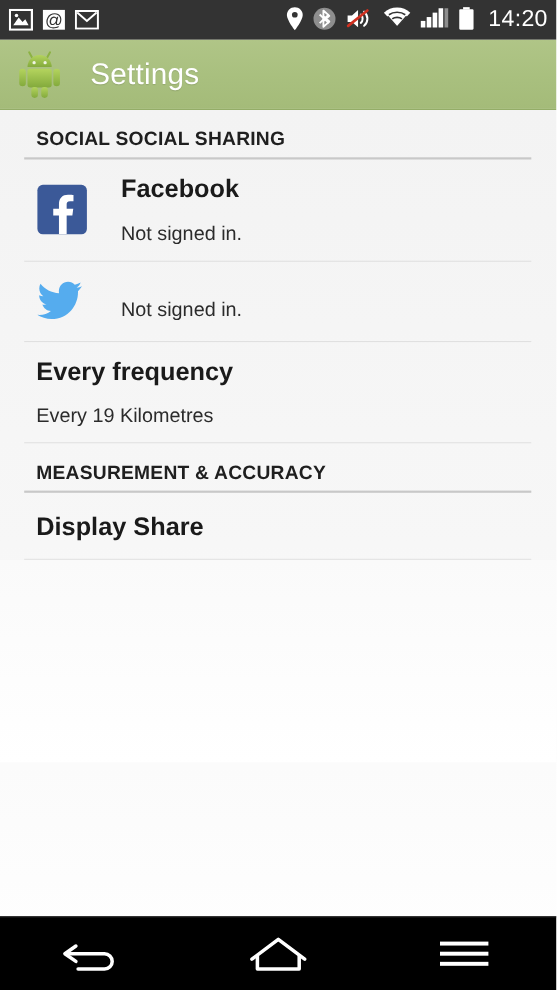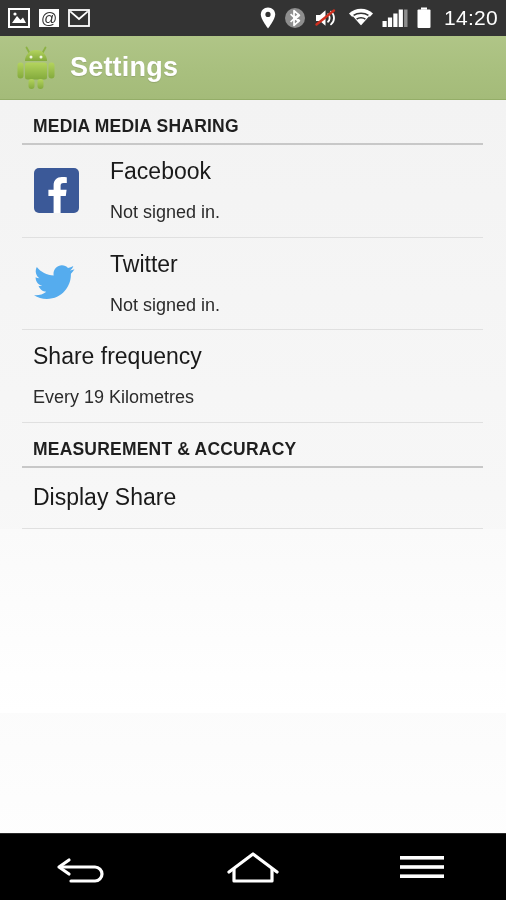--- a/index.html
+++ b/index.html
@@ -30,21 +30,21 @@
     box-sizing: border-box;
   }
   .sb-left {
     display: flex;
     align-items: center;
     gap: 8px;
   }
   .sb-spacer { flex: 1 1 auto; }
   .sb-right {
     display: flex;
-    align-items: center;
+    align-items: flex-start;
     gap: 8px;
   }
   .sb-icon {
     display: block;
     line-height: 0;
   }
   .sb-time {
     color: #ffffff;
     font-size: 21px;
     letter-spacing: 0.3px;
@@ -65,23 +65,24 @@
   .app-logo {
     width: 44px;
     height: 46px;
     position: relative;
     margin-right: 12px;
     flex: 0 0 auto;
   }
   .ab-title {
     color: #ffffff;
     font-size: 27px;
-    font-weight: 700;
+    font-weight: 400;
     letter-spacing: 0.2px;
     text-shadow: 0 1px 1px rgba(0,0,0,0.12);
+    margin-left: 12px;
   }
 
   
   .content {
     position: relative;
   }
   .section-header {
     padding: 16px 0 6px 33px;
     color: #1f1f1f;
     font-size: 17.5px;
@@ -112,21 +113,21 @@
     margin-right: 31px;
     display: flex;
     align-items: center;
     justify-content: center;
   }
   .row-text { flex: 1 1 auto; min-width: 0; }
   .row-title {
     font-size: 23px;
     color: #1a1a1a;
     line-height: 1.18;
-    font-weight: 400;
+    font-weight: 700;
   }
   .row-sub {
     font-size: 18px;
     color: #2b2b2b;
     line-height: 1.25;
     margin-top: 16px;
   }
   .row--noicon { padding-left: 33px; }
 
   
@@ -262,21 +263,21 @@
         <rect x="34.5" y="17.5" width="6" height="16" rx="3" fill="url(#gbody)"></rect>
         <rect x="14.5" y="34" width="6" height="10" rx="3" fill="url(#gbody)"></rect>
         <rect x="23.5" y="34" width="6" height="10" rx="3" fill="url(#gbody)"></rect>
       </svg>
     </span>
     <span class="ab-title">Settings</span>
   </div>
 
   <div class="content">
 
-    <div class="section-header">MEDIA MEDIA SHARING</div>
+    <div class="section-header">SOCIAL SOCIAL SHARING</div>
     <div class="section-rule"></div>
 
     <div class="row">
       <span class="row-icon">
         <span class="fb-tile">
           <svg width="45" height="45" viewBox="0 0 45 45">
             <path d="M26.6 45 V28 h5.2 l0.8 -6.2 h-6 v-3.9 c0 -1.8 0.5 -3 3.1 -3 h3.1 V9.3 c-0.6 -0.1 -2.6 -0.3 -5 -0.3 c-4.9 0 -8.2 3 -8.2 8.5 v4.3 h-5.2 V28 h5.2 v17 Z" fill="#ffffff"></path>
           </svg>
         </span>
       </span>
@@ -287,29 +288,28 @@
     </div>
     <div class="divider"></div>
 
     <div class="row">
       <span class="row-icon">
         <svg width="44" height="38" viewBox="0 0 44 38">
           <path d="M40.5 5.2 c-1.5 0.7 -3.1 1.1 -4.8 1.3 c1.7 -1 3 -2.7 3.6 -4.6 c-1.6 1 -3.4 1.6 -5.3 2 C32.5 2.2 30.3 1.2 27.9 1.2 c-4.6 0 -8.4 3.8 -8.4 8.5 c0 0.7 0.1 1.3 0.2 1.9 C12.8 11.3 6.8 8 2.8 3 c-0.7 1.3 -1.1 2.7 -1.1 4.3 c0 2.9 1.5 5.5 3.7 7 c-1.4 0 -2.7 -0.4 -3.8 -1 v0.1 c0 4.1 2.9 7.5 6.7 8.3 c-0.7 0.2 -1.4 0.3 -2.2 0.3 c-0.5 0 -1.1 -0.1 -1.6 -0.2 c1.1 3.4 4.2 5.8 7.8 5.9 c-2.9 2.3 -6.5 3.6 -10.5 3.6 c-0.7 0 -1.4 0 -2 -0.1 c3.7 2.4 8.2 3.8 13 3.8 c15.6 0 24.1 -13 24.1 -24.2 v-1.1 C38 8.4 39.4 6.9 40.5 5.2 Z" fill="#55acee"></path>
         </svg>
       </span>
       <span class="row-text">
-        <span class="row-title" style="display:block">Twitter</span>
         <span class="row-sub" style="display:block">Not signed in.</span>
       </span>
     </div>
     <div class="divider"></div>
 
     <div class="row row--noicon">
       <span class="row-text">
-        <span class="row-title" style="display:block">Share frequency</span>
+        <span class="row-title" style="display:block">Every frequency</span>
         <span class="row-sub" style="display:block">Every 19 Kilometres</span>
       </span>
     </div>
     <div class="divider"></div>
 
 
     <div class="section-header">MEASUREMENT &amp; ACCURACY</div>
     <div class="section-rule"></div>
 
     <div class="row row--noicon">

